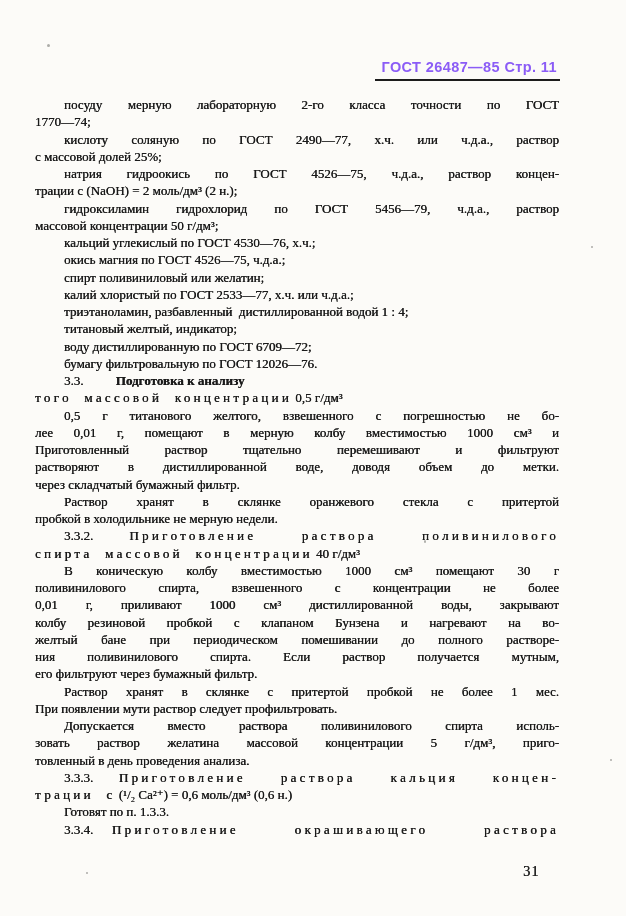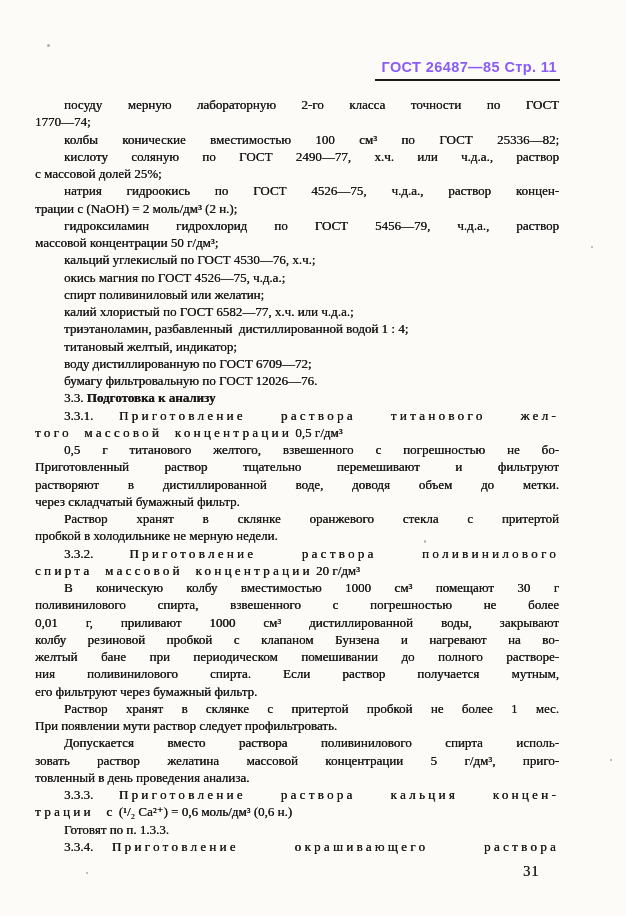--- a/index.html
+++ b/index.html
@@ -42,21 +42,21 @@
     white-space:nowrap;
     text-shadow:0.3px 0 0 currentColor; 
   }
   .line.fill{
     white-space:normal;
     text-align:justify;
     text-align-last:justify;
   }
   .line.indent{padding-left:29px;}
   .seg-n{font-weight:normal;}
-  .seg-b{font-weight:bold;}
+  .seg-b{font-weight:bold;margin-left:29px;}
   .seg-sp{letter-spacing:3.3px;word-spacing:6px;}
   
   .page-number{
     position:absolute;
     left:523px;top:863px;
     font-size:14.5px;
     letter-spacing:1px;
     color:#222;
     text-shadow:0.3px 0 0 currentColor;
     text-align:right;
@@ -76,48 +76,47 @@
 </style>
 </head>
 <body>
 
 <div class="page">
   <div class="doc-header">ГОСТ 26487—85 Стр. 11</div>
 
   <div class="content" id="content">
       <div class="line indent fill"><span class="seg-n">посуду мерную лабораторную 2-го класса точности по ГОСТ</span></div>
       <div class="line"><span class="seg-n">1770—74;</span></div>
-      <div class="line indent fill"><span class="seg-n">колбы конические вместимостью 100 см³ по ГОСТ 25336—82;</span></div>
       <div class="line indent fill"><span class="seg-n">кислоту соляную по ГОСТ 2490—77, х.ч. или ч.д.а., раствор</span></div>
       <div class="line"><span class="seg-n">с массовой долей 25%;</span></div>
       <div class="line indent fill"><span class="seg-n">натрия гидроокись по ГОСТ 4526—75, ч.д.а., раствор концен-</span></div>
       <div class="line"><span class="seg-n">трации с (NaOH) = 2 моль/дм³ (2 н.);</span></div>
       <div class="line indent fill"><span class="seg-n">гидроксиламин гидрохлорид по ГОСТ 5456—79, ч.д.а., раствор</span></div>
       <div class="line"><span class="seg-n">массовой концентрации 50 г/дм³;</span></div>
       <div class="line indent"><span class="seg-n">кальций углекислый по ГОСТ 4530—76, х.ч.;</span></div>
       <div class="line indent"><span class="seg-n">окись магния по ГОСТ 4526—75, ч.д.а.;</span></div>
       <div class="line indent"><span class="seg-n">спирт поливиниловый или желатин;</span></div>
-      <div class="line indent"><span class="seg-n">калий хлористый по ГОСТ 6582—77, х.ч. или ч.д.а.;</span></div>
+      <div class="line indent"><span class="seg-n">калий хлористый по ГОСТ 2533—77, х.ч. или ч.д.а.;</span></div>
       <div class="line indent"><span class="seg-n">триэтаноламин, разбавленный &nbsp;дистиллированной водой 1 : 4;</span></div>
       <div class="line indent"><span class="seg-n">титановый желтый, индикатор;</span></div>
       <div class="line indent"><span class="seg-n">воду дистиллированную по ГОСТ 6709—72;</span></div>
       <div class="line indent"><span class="seg-n">бумагу фильтровальную по ГОСТ 12026—76.</span></div>
       <div class="line indent"><span class="seg-n">3.3. </span><span class="seg-b">Подготовка к анализу</span></div>
-      <div class="line indent fill"><span class="seg-n">3.3.1. </span><span class="seg-sp">Приготовление раствора титанового жел-</span></div>
       <div class="line"><span class="seg-sp">того массовой концентрации</span><span class="seg-n"> 0,5 г/дм³</span></div>
       <div class="line indent fill"><span class="seg-n">0,5 г титанового желтого, взвешенного с погрешностью не бо-</span></div>
+      <div class="line fill"><span class="seg-n">лее 0,01 г, помещают в мерную колбу вместимостью 1000 см³ и</span></div>
       <div class="line fill"><span class="seg-n">Приготовленный раствор тщательно перемешивают и фильтруют</span></div>
       <div class="line fill"><span class="seg-n">растворяют в дистиллированной воде, доводя объем до метки.</span></div>
       <div class="line"><span class="seg-n">через складчатый бумажный фильтр.</span></div>
       <div class="line indent fill"><span class="seg-n">Раствор хранят в склянке оранжевого стекла с притертой</span></div>
       <div class="line"><span class="seg-n">пробкой в холодильнике не мерную недели.</span></div>
       <div class="line indent fill"><span class="seg-n">3.3.2. </span><span class="seg-sp">Приготовление раствора поливинилового</span></div>
-      <div class="line"><span class="seg-sp">спирта массовой концентрации</span><span class="seg-n"> 20 г/дм³</span></div>
+      <div class="line"><span class="seg-sp">спирта массовой концентрации</span><span class="seg-n"> 40 г/дм³</span></div>
       <div class="line indent fill"><span class="seg-n">В коническую колбу вместимостью 1000 см³ помещают 30 г</span></div>
-      <div class="line fill"><span class="seg-n">поливинилового спирта, взвешенного с погрешностью не более</span></div>
+      <div class="line fill"><span class="seg-n">поливинилового спирта, взвешенного с концентрации не более</span></div>
       <div class="line fill"><span class="seg-n">0,01 г, приливают 1000 см³ дистиллированной воды, закрывают</span></div>
       <div class="line fill"><span class="seg-n">колбу резиновой пробкой с клапаном Бунзена и нагревают на во-</span></div>
       <div class="line fill"><span class="seg-n">желтый бане при периодическом помешивании до полного растворе-</span></div>
       <div class="line fill"><span class="seg-n">ния поливинилового спирта. Если раствор получается мутным,</span></div>
       <div class="line"><span class="seg-n">его фильтруют через бумажный фильтр.</span></div>
       <div class="line indent fill"><span class="seg-n">Раствор хранят в склянке с притертой пробкой не более 1 мес.</span></div>
       <div class="line"><span class="seg-n">При появлении мути раствор следует профильтровать.</span></div>
       <div class="line indent fill"><span class="seg-n">Допускается вместо раствора поливинилового спирта исполь-</span></div>
       <div class="line fill"><span class="seg-n">зовать раствор желатина массовой концентрации 5 г/дм³, приго-</span></div>
       <div class="line"><span class="seg-n">товленный в день проведения анализа.</span></div>

